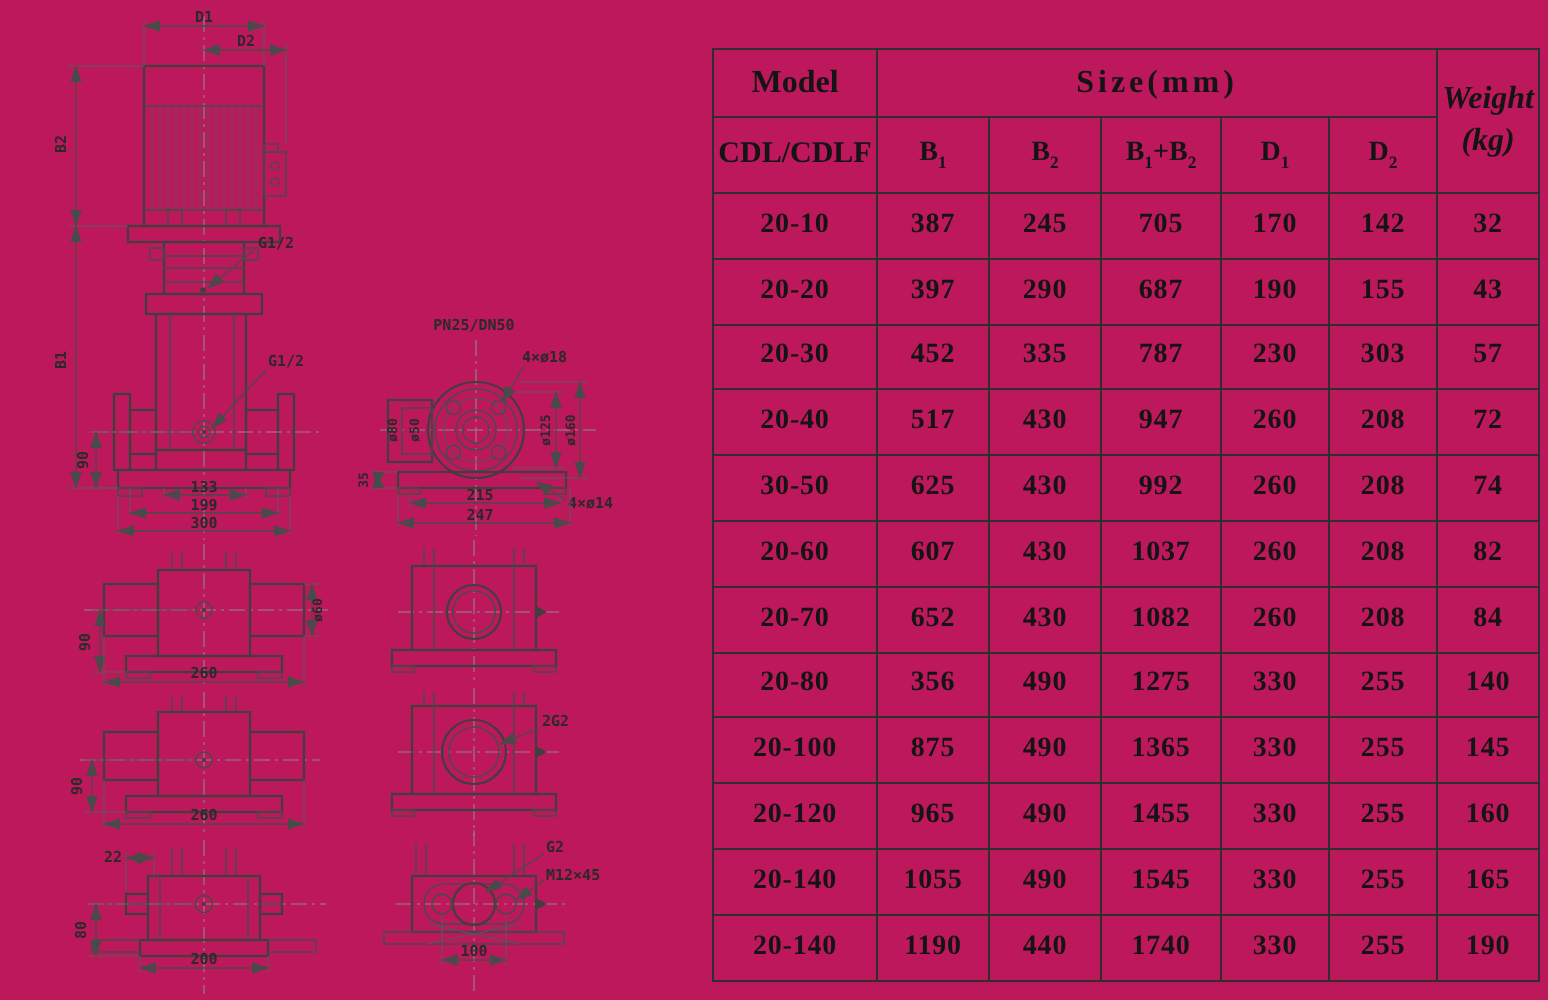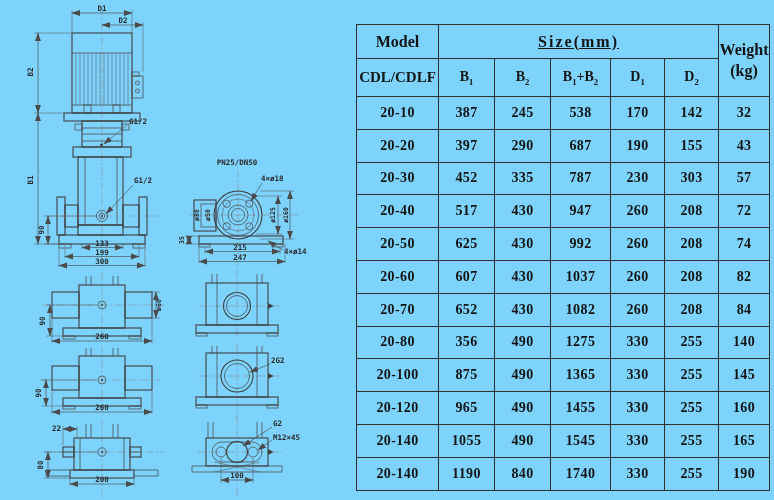--- a/index.html
+++ b/index.html
@@ -1,29 +1,29 @@
 <!DOCTYPE html>
 <html><head>
 <meta charset="utf-8">
 <style>
   html,body{margin:0;padding:0;background:#fff;}
-  .page{position:relative;width:774px;height:500px;background:#7dd3fc;overflow:hidden;}
+  .page{position:relative;width:774px;height:500px;background:#be185d;overflow:hidden;}
   .drawing-pane{position:absolute;left:0;top:0;width:356px;height:500px;}
   .table-pane{position:absolute;left:356px;top:24px;width:414px;}
 
   table.spec{border-collapse:collapse;width:100%;table-layout:fixed;}
   table.spec th,table.spec td{
     border:1.4px solid #2e2e2e;text-align:center;vertical-align:middle;
     font-family:"Liberation Serif",serif;font-weight:bold;color:#141414;padding:0;
   }
   tr.head1 th{height:33px;font-size:16px;}
-  th.size-group{letter-spacing:2px;text-decoration:underline;}
+  th.size-group{letter-spacing:2px;}
   tr.head2 th{height:37px;font-size:15px;}
   tr.head2 th.dimcol{font-size:14px;}
-  th.weight-th{font-size:15px;line-height:1.3;}
+  th.weight-th{font-size:15px;line-height:1.3;font-style:italic;}
   table.spec tbody td{height:31.8px;font-size:14px;letter-spacing:0.4px;}
   sub{font-size:0.62em;}
 
   
   svg text{font-family:"DejaVu Sans Mono",monospace;font-size:7.5px;font-weight:bold;fill:#2a2a2a;}
   svg text.sm{font-size:6.5px;}
   .ln{stroke:#3f3f3f;stroke-width:1.1;fill:none;}
   .md{stroke:#4a4a4a;stroke-width:0.75;fill:none;}
   .fin{stroke:#555;stroke-width:0.55;fill:none;}
   .ext{stroke:#5a5a5a;stroke-width:0.55;fill:none;}
@@ -309,21 +309,21 @@
           <th class="dimcol"><span>B</span><sub>1</sub><span>+B</span><sub>2</sub></th>
           <th class="dimcol"><span>D</span><sub>1</sub></th>
           <th class="dimcol"><span>D</span><sub>2</sub></th>
         </tr>
       </thead>
       <tbody>
           <tr>
             <td>20-10</td>
             <td>387</td>
             <td>245</td>
-            <td>538</td>
+            <td>705</td>
             <td>170</td>
             <td>142</td>
             <td>32</td>
           </tr>
           <tr>
             <td>20-20</td>
             <td>397</td>
             <td>290</td>
             <td>687</td>
             <td>190</td>
@@ -342,21 +342,21 @@
           <tr>
             <td>20-40</td>
             <td>517</td>
             <td>430</td>
             <td>947</td>
             <td>260</td>
             <td>208</td>
             <td>72</td>
           </tr>
           <tr>
-            <td>20-50</td>
+            <td>30-50</td>
             <td>625</td>
             <td>430</td>
             <td>992</td>
             <td>260</td>
             <td>208</td>
             <td>74</td>
           </tr>
           <tr>
             <td>20-60</td>
             <td>607</td>
@@ -407,21 +407,21 @@
             <td>1055</td>
             <td>490</td>
             <td>1545</td>
             <td>330</td>
             <td>255</td>
             <td>165</td>
           </tr>
           <tr>
             <td>20-140</td>
             <td>1190</td>
-            <td>840</td>
+            <td>440</td>
             <td>1740</td>
             <td>330</td>
             <td>255</td>
             <td>190</td>
           </tr>
         </tbody>
     </table>
   </div>
 
 </div>

